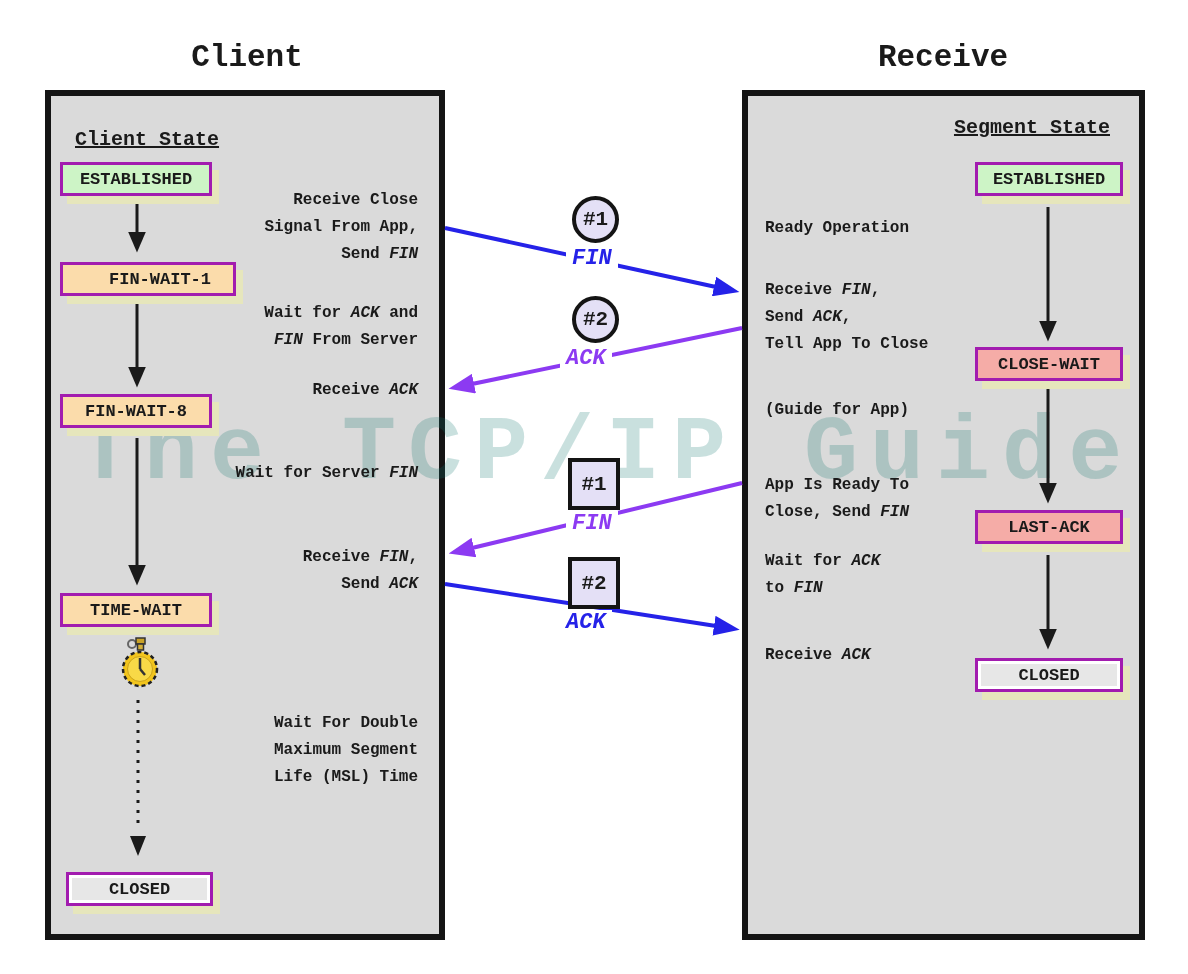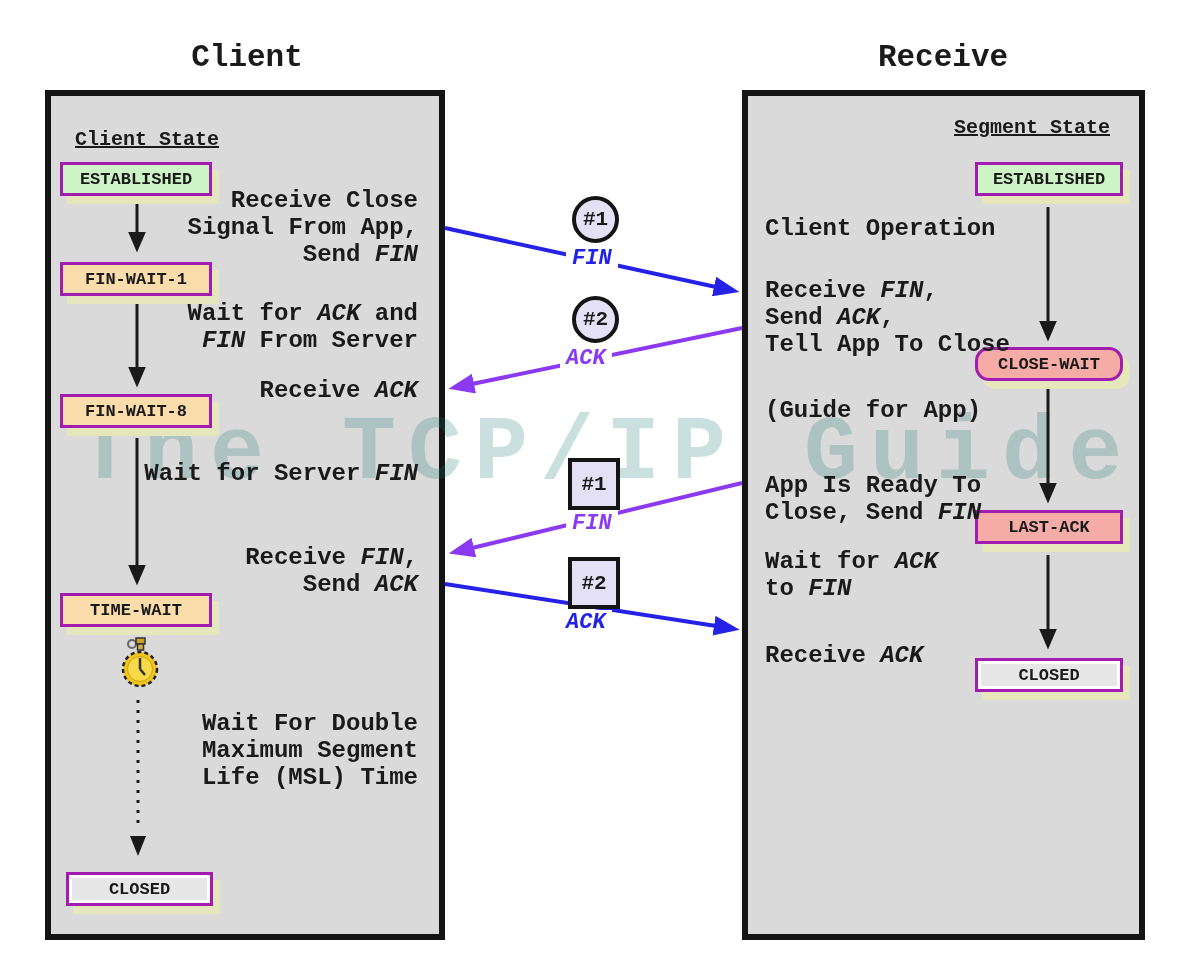--- a/index.html
+++ b/index.html
@@ -38,31 +38,31 @@
     display:flex;align-items:center;justify-content:center;
     width:146px;height:28px;font-size:17px;font-weight:bold;
     box-shadow:7px 8px 0 var(--shadow);
   }
   .sbox.green{background:var(--state-established);}
   .sbox.peach{background:var(--state-wait);}
   .sbox.pink{background:var(--state-close-wait);}
   .sbox.gray{background:var(--state-closed);box-shadow:7px 8px 0 var(--shadow), inset 0 0 0 3px #fff;text-align:right;}
 
   .c-est{left:60px;top:162px;}
-  .c-fw1{left:60px;top:262px;}
+  .c-fw1{left:60px;top:262px;padding-left:24px;}
   .c-fw2{left:60px;top:394px;}
   .c-tw {left:60px;top:593px;}
   .c-cl {left:66px;top:872px;width:141px;}
   .s-est{left:975px;top:162px;width:142px;}
-  .s-cw {left:975px;top:347px;width:142px;border-radius:14px;}
+  .s-cw {left:975px;top:347px;width:142px;}
   .s-la {left:975px;top:510px;width:142px;}
   .s-cl {left:975px;top:658px;width:142px;}
 
   .ann{
-    position:absolute;z-index:4;font-size:24px;font-weight:bold;line-height:27px;
+    position:absolute;z-index:4;font-size:16px;font-weight:bold;line-height:27px;
     white-space:pre-line;
   }
   .ann i{font-style:italic;}
   .ann.right{right:758px;text-align:right;width:320px;}
   .ann.left{left:765px;text-align:left;width:260px;}
   .ca1{top:187px;} .ca2{top:300px;} .ca3{top:377px;}
   .ca4{top:460px;} .ca5{top:544px;} .ca6{top:710px;}
   .sa1{top:215px;} .sa2{top:277px;} .sa3{top:397px;}
   .sa4{top:472px;} .sa5{top:548px;} .sa6{top:642px;}
 
@@ -148,21 +148,21 @@
   <div class="ann right ca2">Wait for <i>ACK</i> and
 <i>FIN</i> From Server</div>
   <div class="ann right ca3">Receive <i>ACK</i></div>
   <div class="ann right ca4">Wait for Server <i>FIN</i></div>
   <div class="ann right ca5">Receive <i>FIN</i>,
 Send <i>ACK</i></div>
   <div class="ann right ca6">Wait For Double
 Maximum Segment
 Life (MSL) Time</div>
 
-  <div class="ann left sa1">Client Operation</div>
+  <div class="ann left sa1">Ready Operation</div>
   <div class="ann left sa2">Receive <i>FIN</i>,
 Send <i>ACK</i>,
 Tell App To Close</div>
   <div class="ann left sa3">(Guide for App)</div>
   <div class="ann left sa4">App Is Ready To
 Close, Send <i>FIN</i></div>
   <div class="ann left sa5">Wait for <i>ACK</i>
 to <i>FIN</i></div>
   <div class="ann left sa6">Receive <i>ACK</i></div>
 

